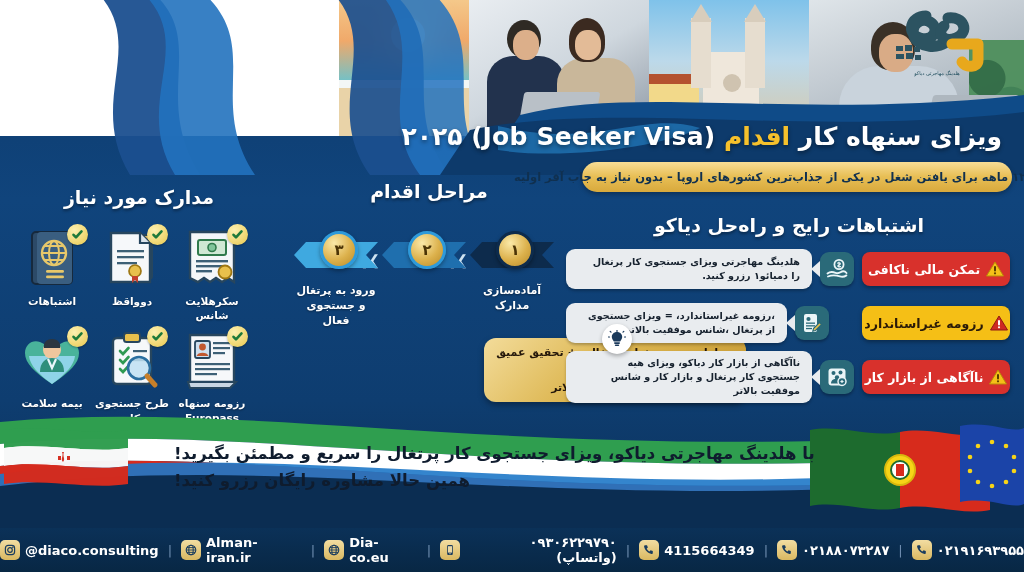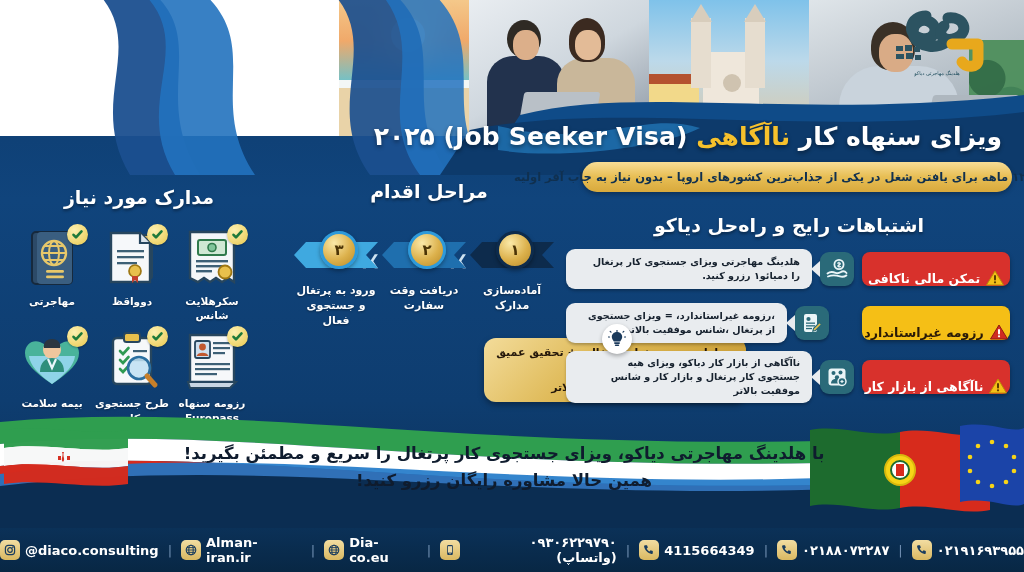--- a/index.html
+++ b/index.html
@@ -104,38 +104,38 @@
           display:flex; align-items:center; justify-content:center; box-shadow:0 2px 4px rgba(0,0,0,.3); z-index:3; }
   .tipbox { position:absolute; right:278px; top:338px; width:262px; height:64px;
             background:linear-gradient(135deg,#f3dc9a 0%,#dcb54f 45%,#c79a33 100%);
             border-radius:12px; display:flex; align-items:center; justify-content:center;
             padding:6px 12px; box-shadow:0 3px 6px rgba(0,0,0,.35); }
   .tip-text { color:#24170a; font-size:11px; font-weight:bold; line-height:1.6; text-align:center; }
 
   
   .mistakes { position:absolute; right:14px; top:246px; width:444px; }
   .mrow { position:relative; height:46px; margin-bottom:8px; display:flex; align-items:center; flex-direction:row; }
-  .badge { width:148px; height:34px; border-radius:8px; display:flex; align-items:flex-end; justify-content:center; gap:6px;
+  .badge { width:148px; height:34px; border-radius:8px; display:flex; align-items:center; justify-content:center; gap:6px;
            font-size:12.5px; font-weight:bold; box-shadow:0 2px 4px rgba(0,0,0,.35); flex:0 0 auto; }
   .badge.red  { background:#d8312c; color:#ffffff; }
   .badge.gold { background:#f5bf16; color:#2a1a08;margin-left:25px; }
   .warn-tri { flex:0 0 auto; }
   .mic { width:34px; height:34px; border-radius:9px; background:#2a6a79; margin:0 8px;
          display:flex; align-items:center; justify-content:center; flex:0 0 auto; box-shadow:0 2px 3px rgba(0,0,0,.3); }
   .bubble { position:relative; flex:1 1 auto; min-height:40px; background:#e9ecef; border-radius:9px;
             display:flex; align-items:center; justify-content:flex-start; padding:5px 12px 5px 16px;
             color:#16212e; font-size:9.6px; font-weight:bold; line-height:1.45; box-shadow:0 2px 3px rgba(0,0,0,.25); }
   .bubble::after { content:""; position:absolute; right:-8px; top:50%; margin-top:-8px;
                    border-top:8px solid transparent; border-bottom:8px solid transparent; border-right:9px solid #e9ecef; }
 
   
   .bands { position:absolute; left:0; top:412px; width:1024px; height:120px; overflow:hidden; }
 
   
-  .cta { position:absolute; right:190px; top:440px; width:660px; text-align:center; }
+  .cta { position:absolute; right:190px; top:440px; width:660px; text-align:left; }
   .cta-line { color:#0f1c2e; font-size:16.5px; font-weight:bold; line-height:1.65; }
 
   
   .footer { position:absolute; left:0; bottom:0; width:1024px; height:44px;
             background:linear-gradient(180deg,#0b3158 0%,#082744 100%);
             display:flex; align-items:center; justify-content:center; gap:9px; }
   .fitem { display:flex; align-items:center; gap:5px; color:#ffffff; font-size:13px; font-weight:bold; direction:ltr; }
   .fitem .txt { direction:rtl; }
   .ficon { width:20px; height:20px; border-radius:5px;
            background:linear-gradient(180deg,#f2dda2 0%,#d9b861 100%);
@@ -207,21 +207,21 @@
           <rect x="0" y="46" width="8" height="5"></rect>
         <rect x="10" y="45" width="7" height="6"></rect>
           <rect x="19" y="47" width="6" height="5"></rect>
       </g>
     </svg>
     <div class="logo-sub">هلدینگ مهاجرتی دیاکو</div>
   </div>
 
   <div class="title-row">
     <div class="main-title">
-      <span>ویزای سنهاه کار </span><span class="gold">ناآگاهی</span><span> (Job Seeker Visa) ۲۰۲۵</span>
+      <span>ویزای سنهاه کار </span><span class="gold">اقدام</span><span> (Job Seeker Visa) ۲۰۲۵</span>
     </div>
   </div>
   <div class="subtitle-pill">فرصت ۶-۱۲ ماهه برای یافتن شغل در یکی از جذاب‌ترین کشورهای اروپا – بدون نیاز به جاب آفر اولیه</div>
 
   <div class="sec-head" id="head-docs">مدارک مورد نیاز</div>
   <div class="docs">
 
     <div class="doc">
       <div class="doc-ic">
         <svg width="64" height="62" viewBox="0 0 64 62">
@@ -273,21 +273,21 @@
           <path d="M22,25 H46 M24,18 H44 M24,32 H44" stroke="#e8c86a" stroke-width="1.8"></path>
           <rect x="26" y="42" width="18" height="2.8" rx="1.4" fill="#e8c86a"></rect>
           <rect x="26" y="47.5" width="18" height="2.8" rx="1.4" fill="#e8c86a"></rect>
         </svg>
         <span class="tick">
             <svg width="13" height="13" viewBox="0 0 13 13">
               <path d="M2.5,6.8 L5,9.4 L10.5,3.4" fill="none" stroke="#1f7a3a" stroke-width="2.6" stroke-linecap="round" stroke-linejoin="round"></path>
             </svg>
           </span>
       </div>
-      <div class="doc-label">مهاجرتی</div>
+      <div class="doc-label">اشتباهات</div>
     </div>
 
     <div class="doc">
       <div class="doc-ic">
         <svg width="64" height="62" viewBox="0 0 64 62">
           <path d="M10,5 H48 L54,11 V52 H10 Z" fill="#f6f8fa" stroke="#27465e" stroke-width="2.4"></path>
           <rect x="15" y="11" width="15" height="17" rx="2" fill="#cfe0ef" stroke="#27465e" stroke-width="1.8"></rect>
           <circle cx="22.5" cy="17" r="3.4" fill="#c1582f"></circle>
           <path d="M16.5,26 C17.5,21.5 27.5,21.5 28.5,26 Z" fill="#c1582f"></path>
           <rect x="33" y="12" width="17" height="2.2" fill="#3d6076"></rect>
@@ -361,21 +361,20 @@
       <div class="circle c1">۱</div>
       <div class="step-caption">آماده‌سازی مدارک</div>
     </div>
     <div class="dchev" style="right:86px;">❯❯</div>
 
     <div class="step-cell" style="right:88px;">
       <svg class="chev" viewBox="0 0 84 26">
         <path d="M84,0 L12,0 L0,13 L12,26 L84,26 L72,13 Z" fill="#1f6fae"></path>
       </svg>
       <div class="circle">۲</div>
-      <div class="step-caption">دریافت وقت سفارت</div>
     </div>
     <div class="dchev" style="right:174px;">❯❯</div>
 
     <div class="step-cell" style="right:176px;">
       <svg class="chev" viewBox="0 0 84 26">
         <path d="M84,0 L12,0 L0,13 L12,26 L84,26 L72,13 Z" fill="#3fa9e0"></path>
       </svg>
       <div class="circle">۳</div>
       <div class="step-caption">ورود به پرتغال و جستجوی فعال</div>
     </div>

